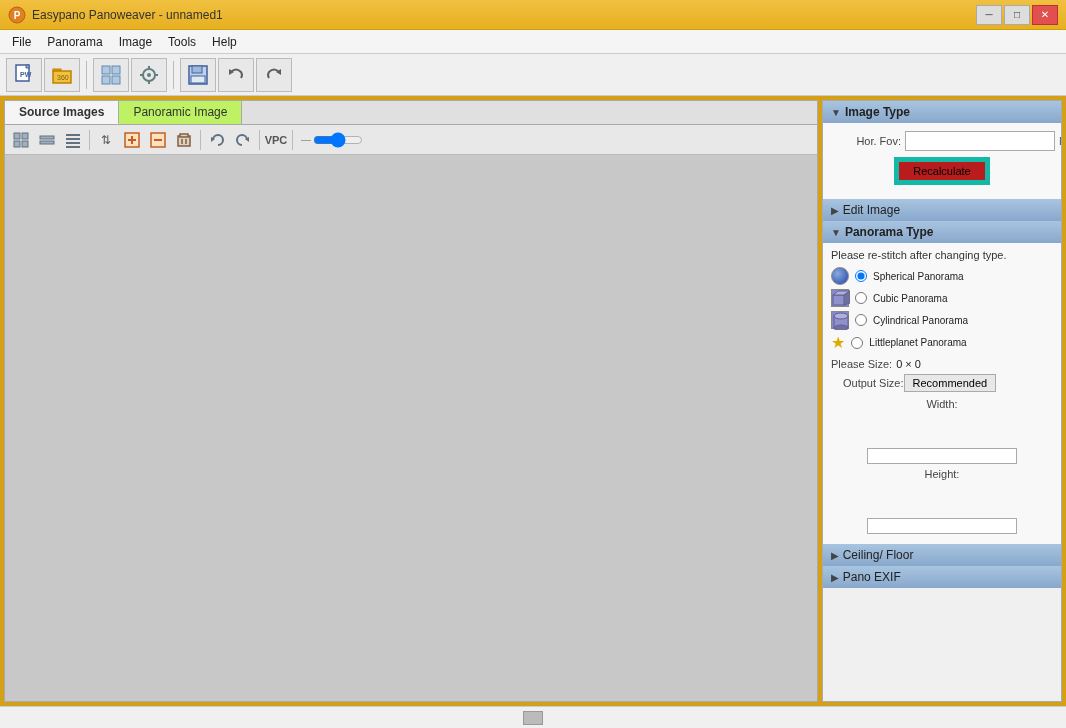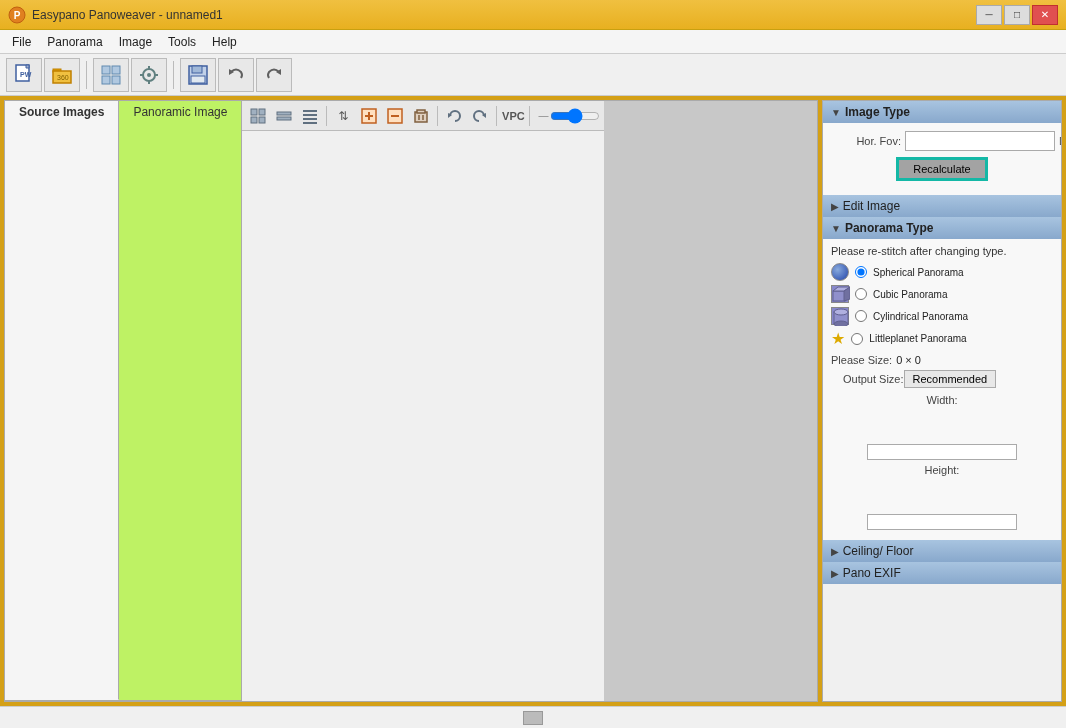--- a/index.html
+++ b/index.html
@@ -103,21 +103,21 @@
       padding: 4px;
       gap: 4px;
     }
 
     
     .left-panel {
       flex: 1;
       background: #f0f0f0;
       border: 1px solid #aaa;
       display: flex;
-      flex-direction: row;
+      flex-direction: column;
     }
     .tabs-row {
       display: flex;
       background: #e0e0e0;
       border-bottom: 1px solid #aaa;
     }
     .tab {
       padding: 4px 14px;
       cursor: pointer;
       border-right: 1px solid #aaa;
@@ -229,22 +229,22 @@
       background: white;
       padding: 1px 3px;
       font-size: 11px;
     }
     .field-suffix {
       font-size: 11px;
       color: #555;
     }
 
     .recalc-btn {
-      background: #a3a3a3;
-      border: 3px solid #14b8a6;
+      background: #b91c1c;
+      border: 5px solid #14b8a6;
       padding: 3px 14px;
       cursor: pointer;
       font-size: 11px;
       margin: 0 auto 6px auto;
       display: block;
     }
 
     
     .edit-image-header {
       background: linear-gradient(to bottom, #a8c4e0, #88a8cc);

